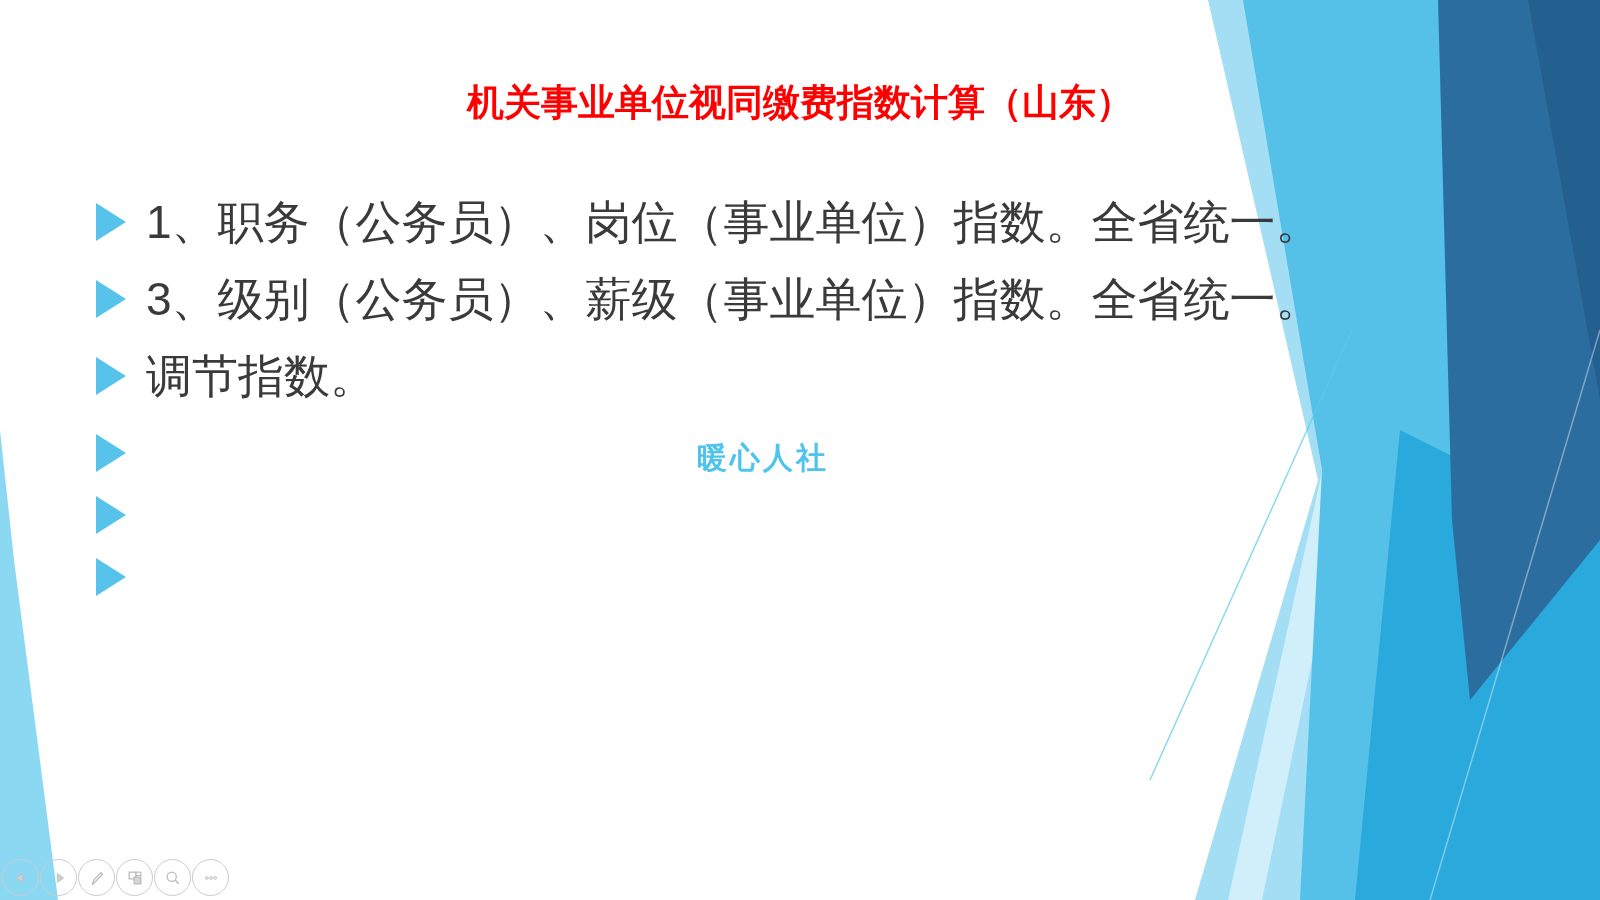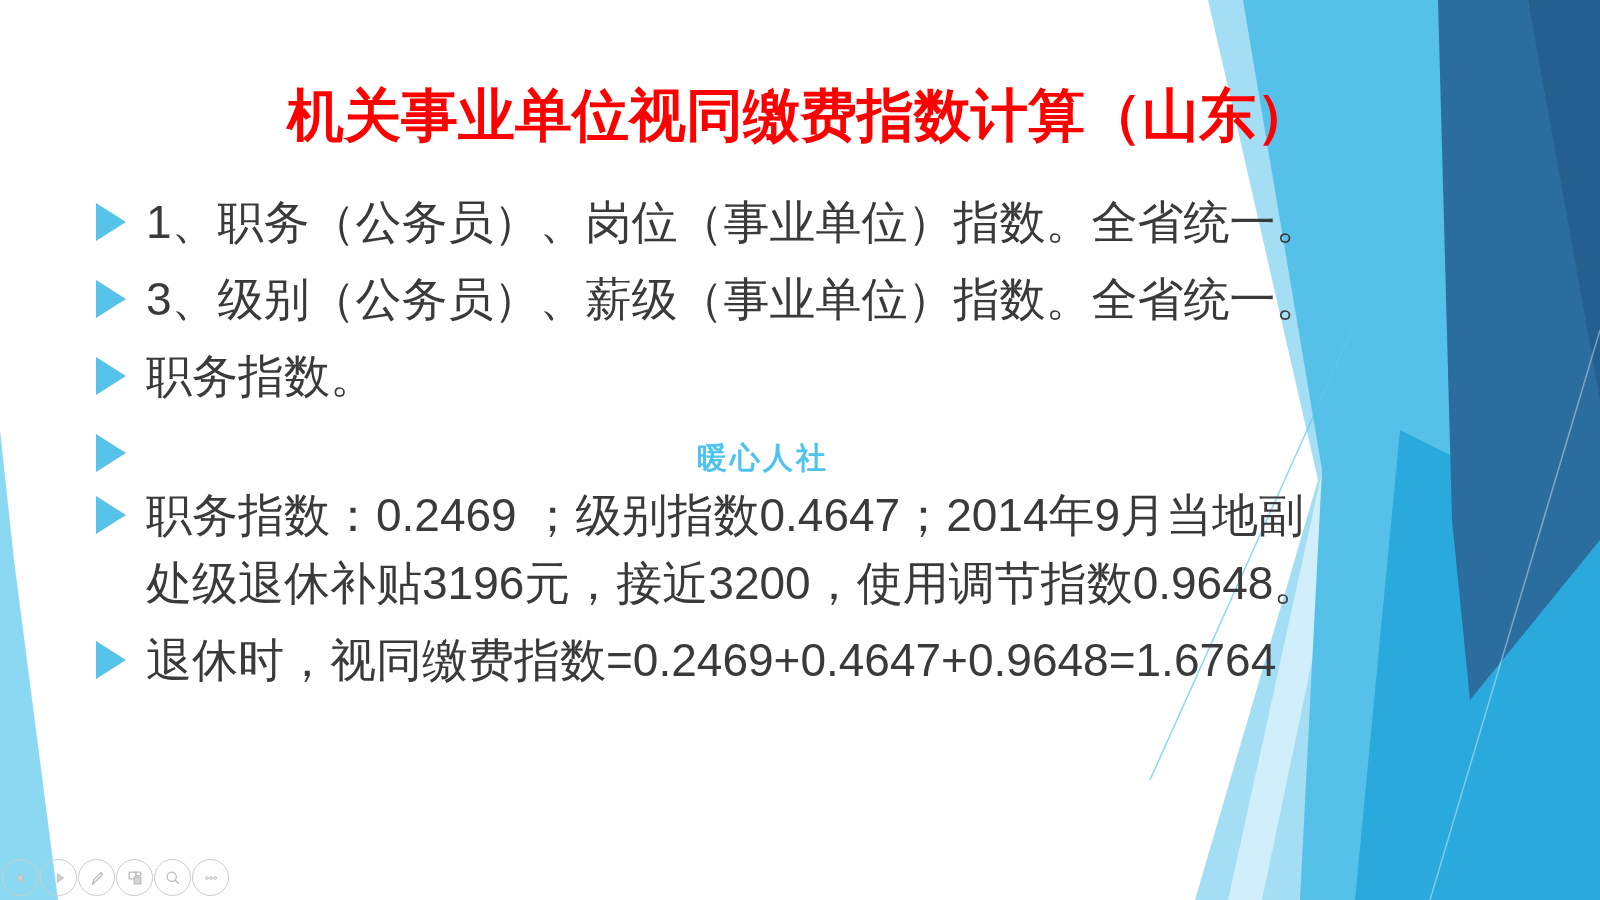--- a/index.html
+++ b/index.html
@@ -5,21 +5,21 @@
   html,body{margin:0;padding:0;}
   body{
     width:1600px;height:900px;overflow:hidden;background:#ffffff;
     font-family:"Liberation Sans","DejaVu Sans",sans-serif;
     position:relative;
   }
   .decor-svg{position:absolute;left:0;top:0;z-index:0;}
   .slide-content{position:absolute;left:0;top:0;width:1600px;height:900px;z-index:2;}
   .title{
     position:absolute;top:78px;left:0;width:1600px;text-align:center;
-    font-size:57px;font-weight:bold;color:var(--title-color,#ff0000);
+    font-size:37px;font-weight:bold;color:var(--title-color,#ff0000);
     letter-spacing:0px;white-space:nowrap;
   }
   .bullets{position:absolute;top:188px;left:96px;width:1380px;}
   .bullet{display:flex;margin-bottom:9px;}
   .bullet .marker-cell{flex:0 0 50px;padding-top:15px;}
   .tri-marker{
     width:0;height:0;
     border-left:30px solid var(--marker-color,#58c3ea);
     border-top:19px solid transparent;
     border-bottom:19px solid transparent;
@@ -71,43 +71,36 @@
         </div>
         <div class="text">
           <span class="line">3、级别（公务员）、薪级（事业单位）指数。全省统一。</span>
         </div>
       </div>
       <div class="bullet">
         <div class="marker-cell">
           <div class="tri-marker"></div>
         </div>
         <div class="text">
-          <span class="line">职务指数。</span>
+          <span class="line">调节指数。</span>
         </div>
       </div>
       <div class="bullet">
         <div class="marker-cell">
           <div class="tri-marker"></div>
         </div>
       </div>
       <div class="bullet">
         <div class="marker-cell">
           <div class="tri-marker"></div>
         </div>
-        <div class="text">
-          <span class="line">职务指数：0.2469 ；级别指数0.4647；2014年9月当地副</span>
-          <span class="line">处级退休补贴3196元，接近3200，使用调节指数0.9648。</span>
-        </div>
       </div>
       <div class="bullet">
         <div class="marker-cell">
           <div class="tri-marker"></div>
-        </div>
-        <div class="text">
-          <span class="line">退休时，视同缴费指数=0.2469+0.4647+0.9648=1.6764</span>
         </div>
       </div>
     </div>
   <div class="watermark">暖心人社</div>
 </div>
 
 <div class="toolbar">
   <button class="tool-btn" title="">
     <svg width="20" height="20" viewBox="0 0 24 24">
       <polygon points="14,6.5 14,17.5 6.5,12" fill="#cfcfcf" stroke="#bdbdbd" stroke-width="1"></polygon>

